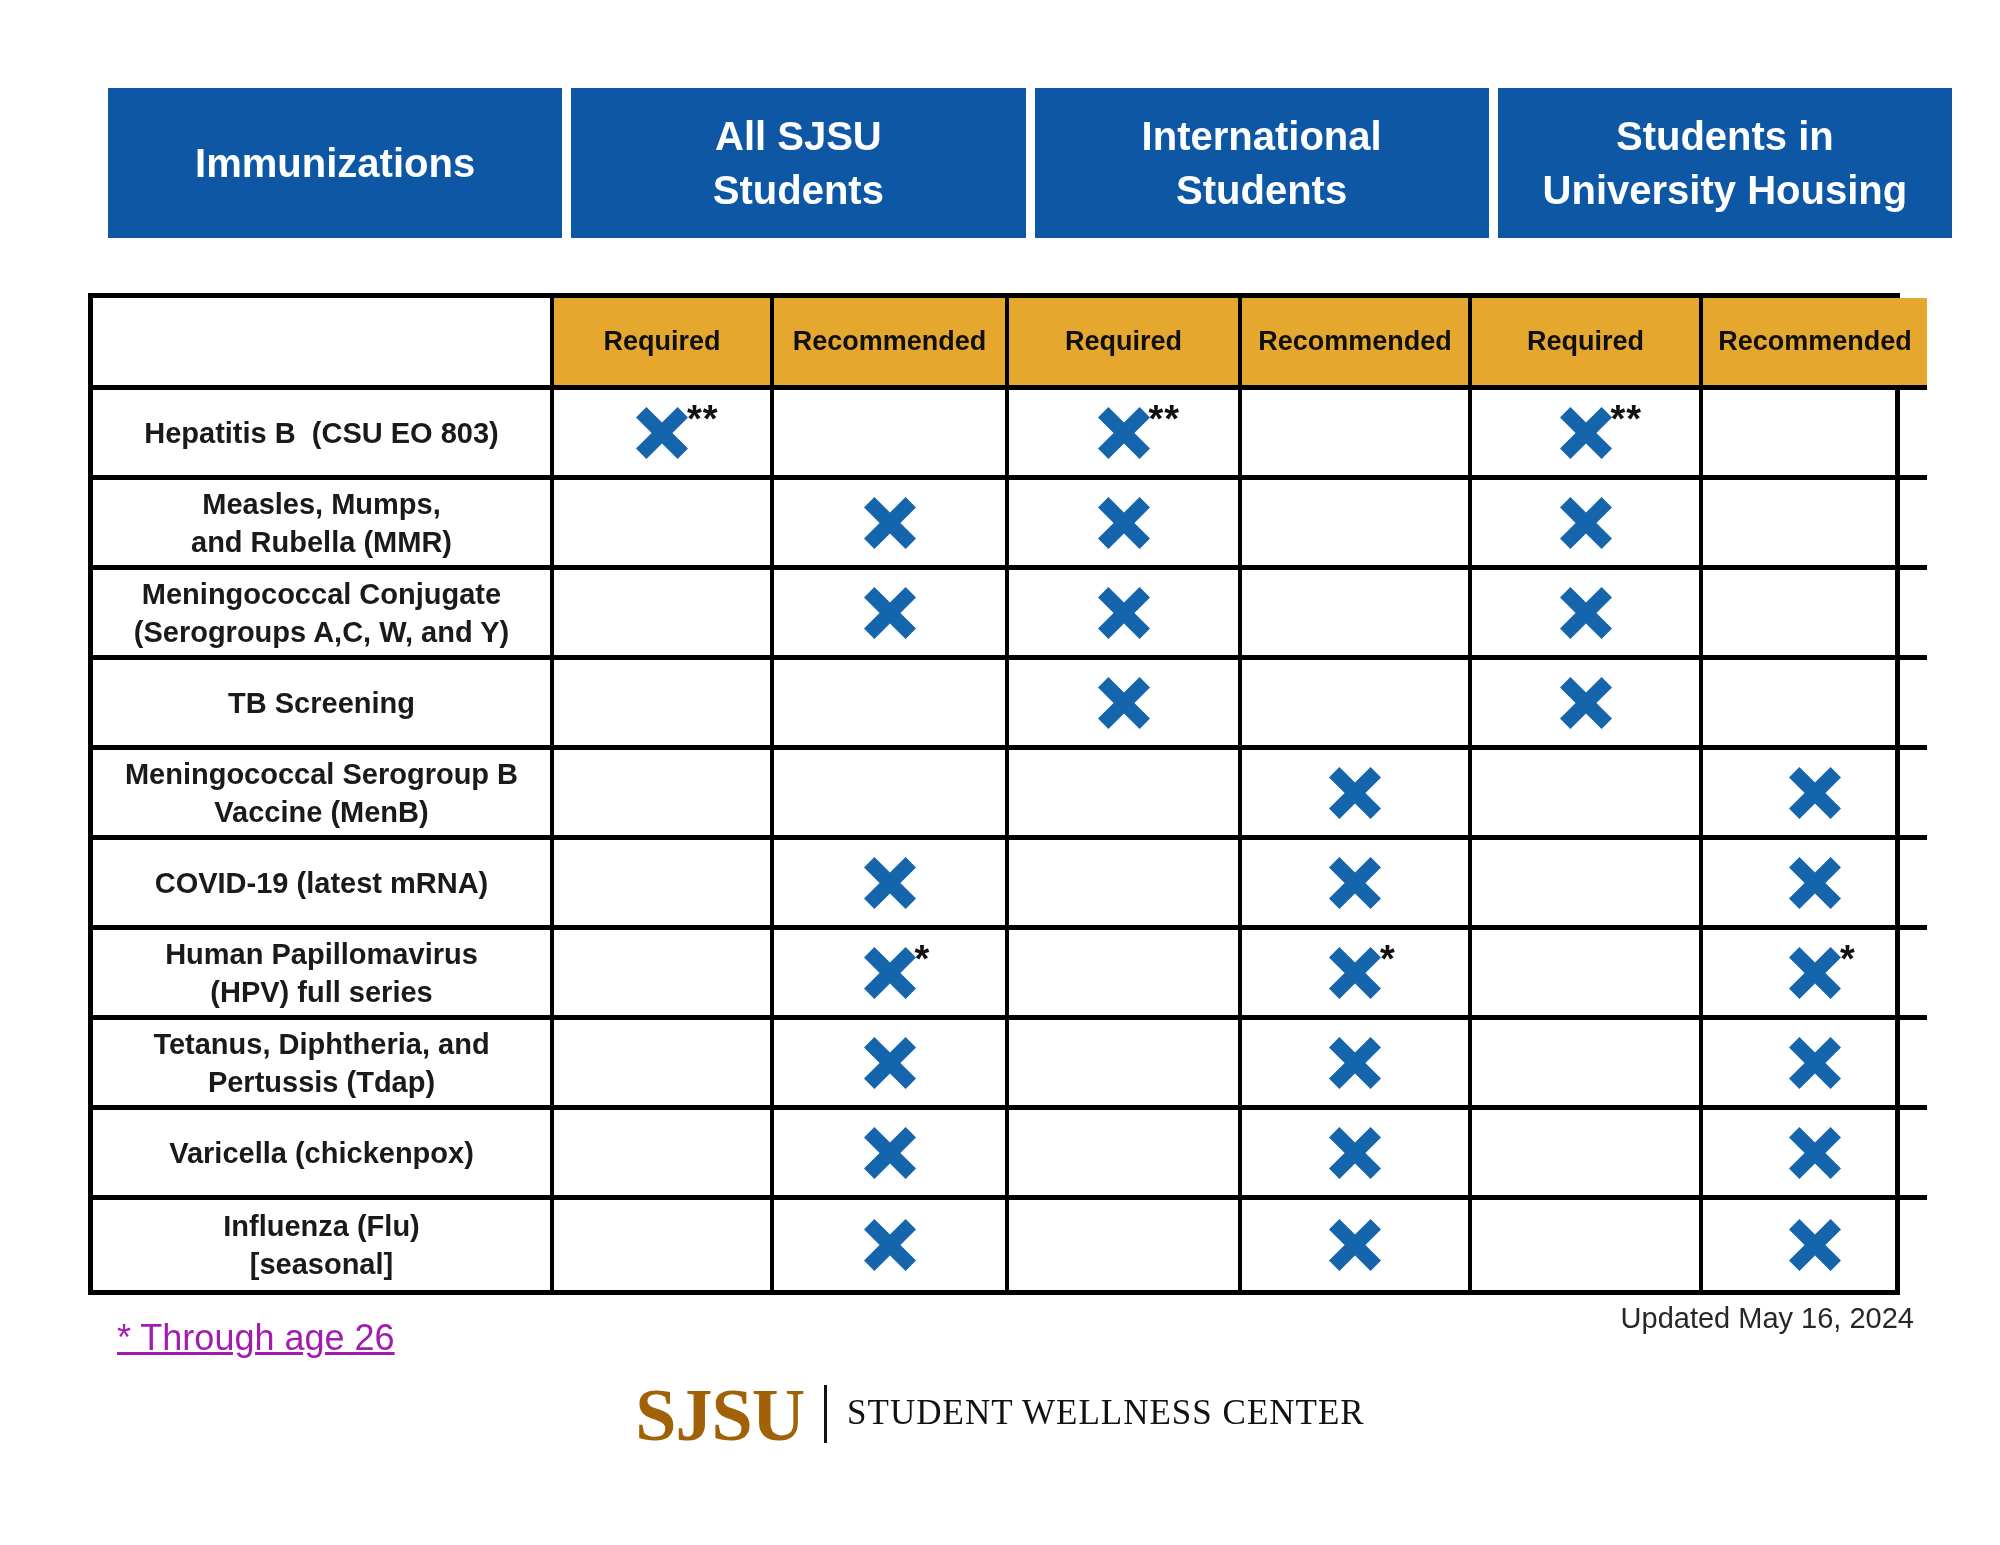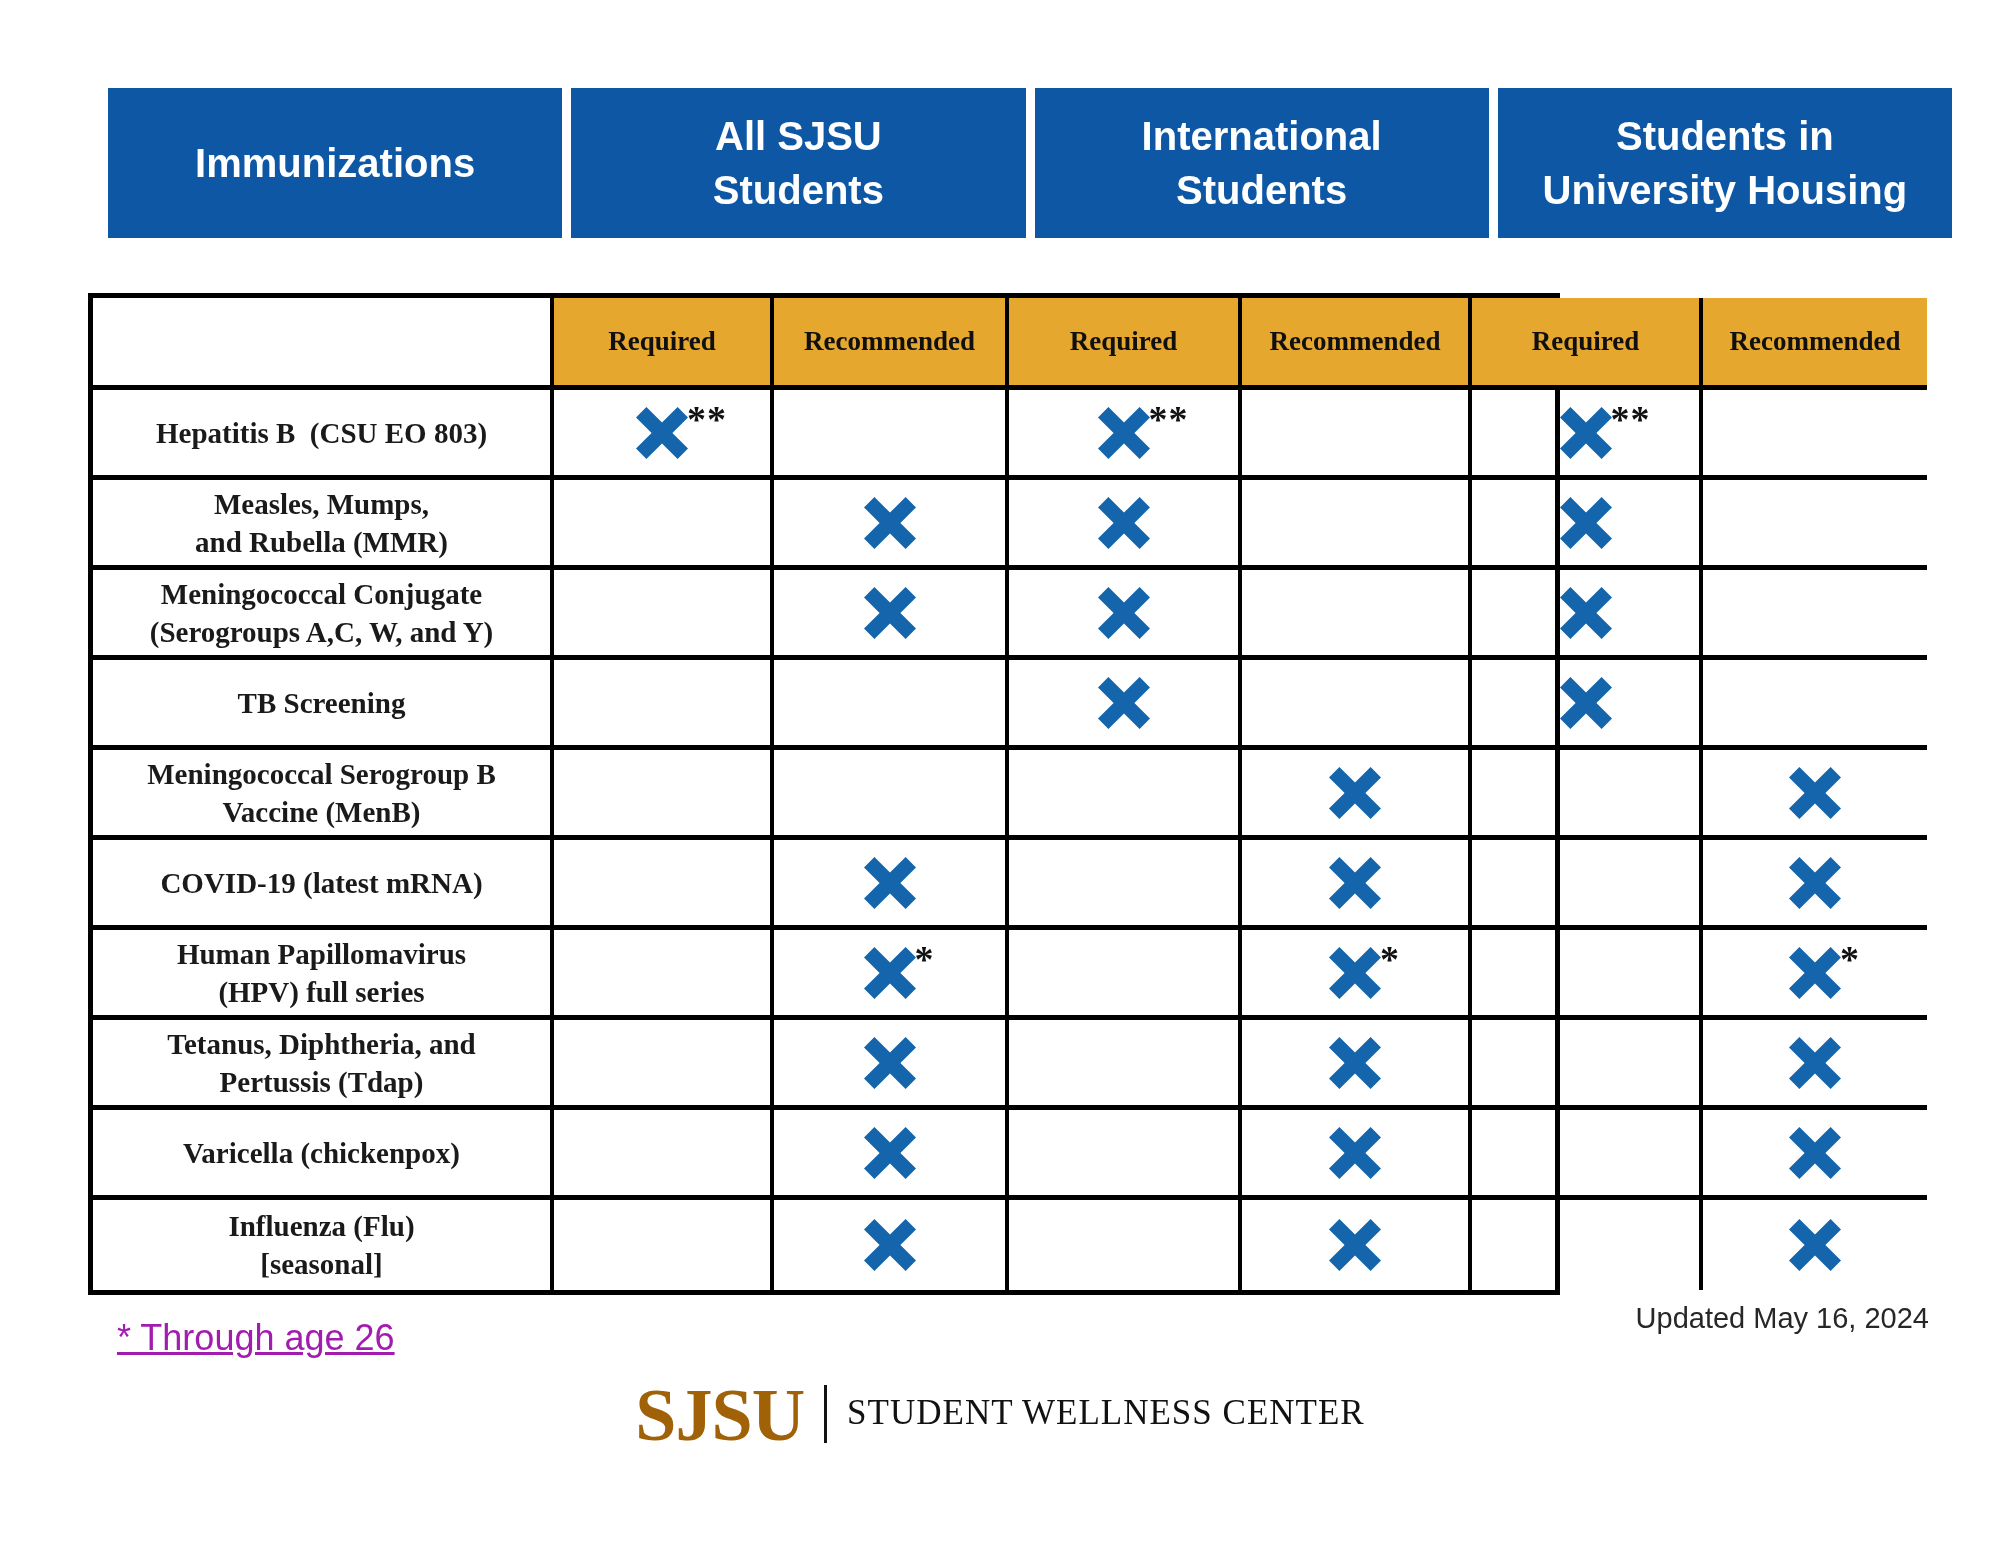--- a/index.html
+++ b/index.html
@@ -16,25 +16,25 @@
     display:flex;gap:9px;padding-left:20px;
   }
   .hbox{
     flex:1;background:#0d57a5;color:#ffffff;
     display:flex;flex-direction:column;align-items:center;justify-content:center;
     font-weight:bold;font-size:40px;line-height:54px;text-align:center;
   }
 
   
   .imm-table{
-    position:absolute;left:88px;top:293px;width:1472px;
+    position:absolute;left:88px;top:293px;width:1812px;
     display:grid;
     grid-template-columns:461px 220px 235px 233px 230px 231px 224px;
     grid-template-rows:92px repeat(10, 90px);
-    border:5px solid #000;box-sizing:border-box;background:#fff;font-family:Liberation Serif, serif;
+    border:5px solid #000;box-sizing:border-box;background:#fff;
   }
   .cell{
     box-sizing:border-box;
     border-right:4px solid #000;border-bottom:5px solid #000;
     display:flex;align-items:center;justify-content:center;
     position:relative;
   }
   .cell.last-col{border-right:none;}
   .cell.last-row{border-bottom:none;}
   .cell.corner{background:#ffffff;}
@@ -50,21 +50,21 @@
     position:absolute;top:10px;left:calc(50% + 25px);
     font-weight:bold;font-size:38px;line-height:1;color:#111;letter-spacing:1px;
   }
 
   
   .footnotes{
     position:absolute;left:117px;top:1316px;
     font-size:36px;line-height:44px;color:#a21caf;text-decoration:underline;
   }
   .updated{
-    position:absolute;right:71px;top:1302px;
+    position:absolute;right:86px;top:1302px;
     font-size:29px;color:#272727;
   }
   .logo{
     position:absolute;left:0;top:1384px;width:2000px;
     display:flex;justify-content:center;align-items:flex-start;gap:20px;
   }
   .logo-acronym{
     font-family:"Liberation Serif", serif;font-weight:bold;
     font-size:74px;line-height:62px;color:#a16207;letter-spacing:-1px;
   }

